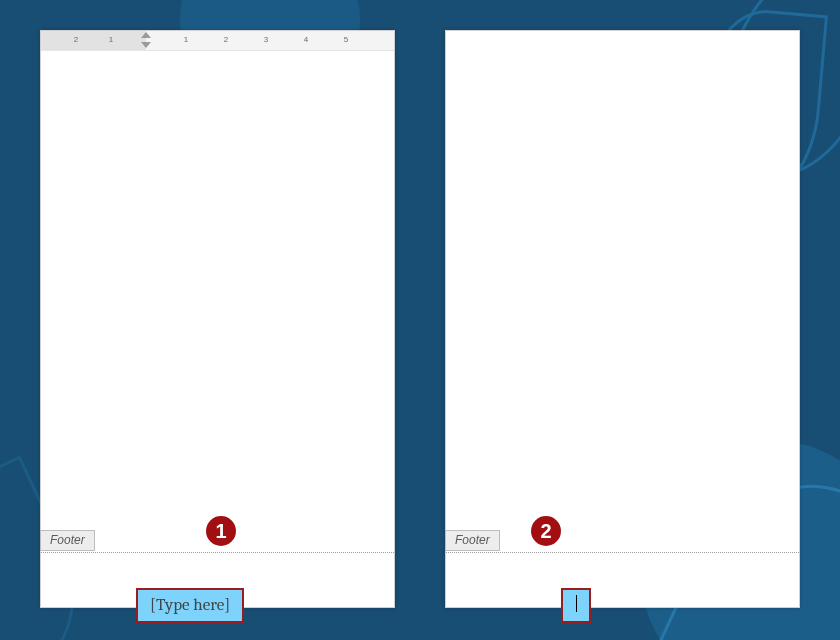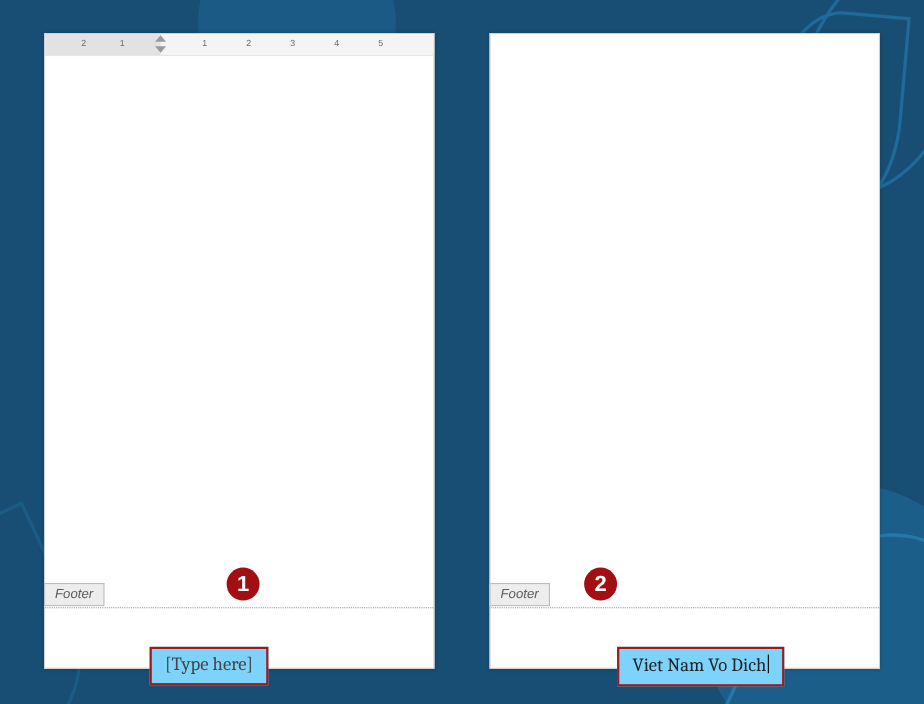--- a/index.html
+++ b/index.html
@@ -212,18 +212,18 @@
 
     <div class="footer-zone">
       <div class="footer-tab">
         <span>Footer</span>
       </div>
       <div class="footer-dash"></div>
       <div class="badge">
         <span>2</span>
       </div>
       <div class="footer-content-box">
-        <span>Viet Nam Vo Dich</span><span class="cursor-bar"></span>
+        <span class="cursor-bar"></span>
       </div>
     </div>
   </div>
 
 </div>
 
 </body></html>

